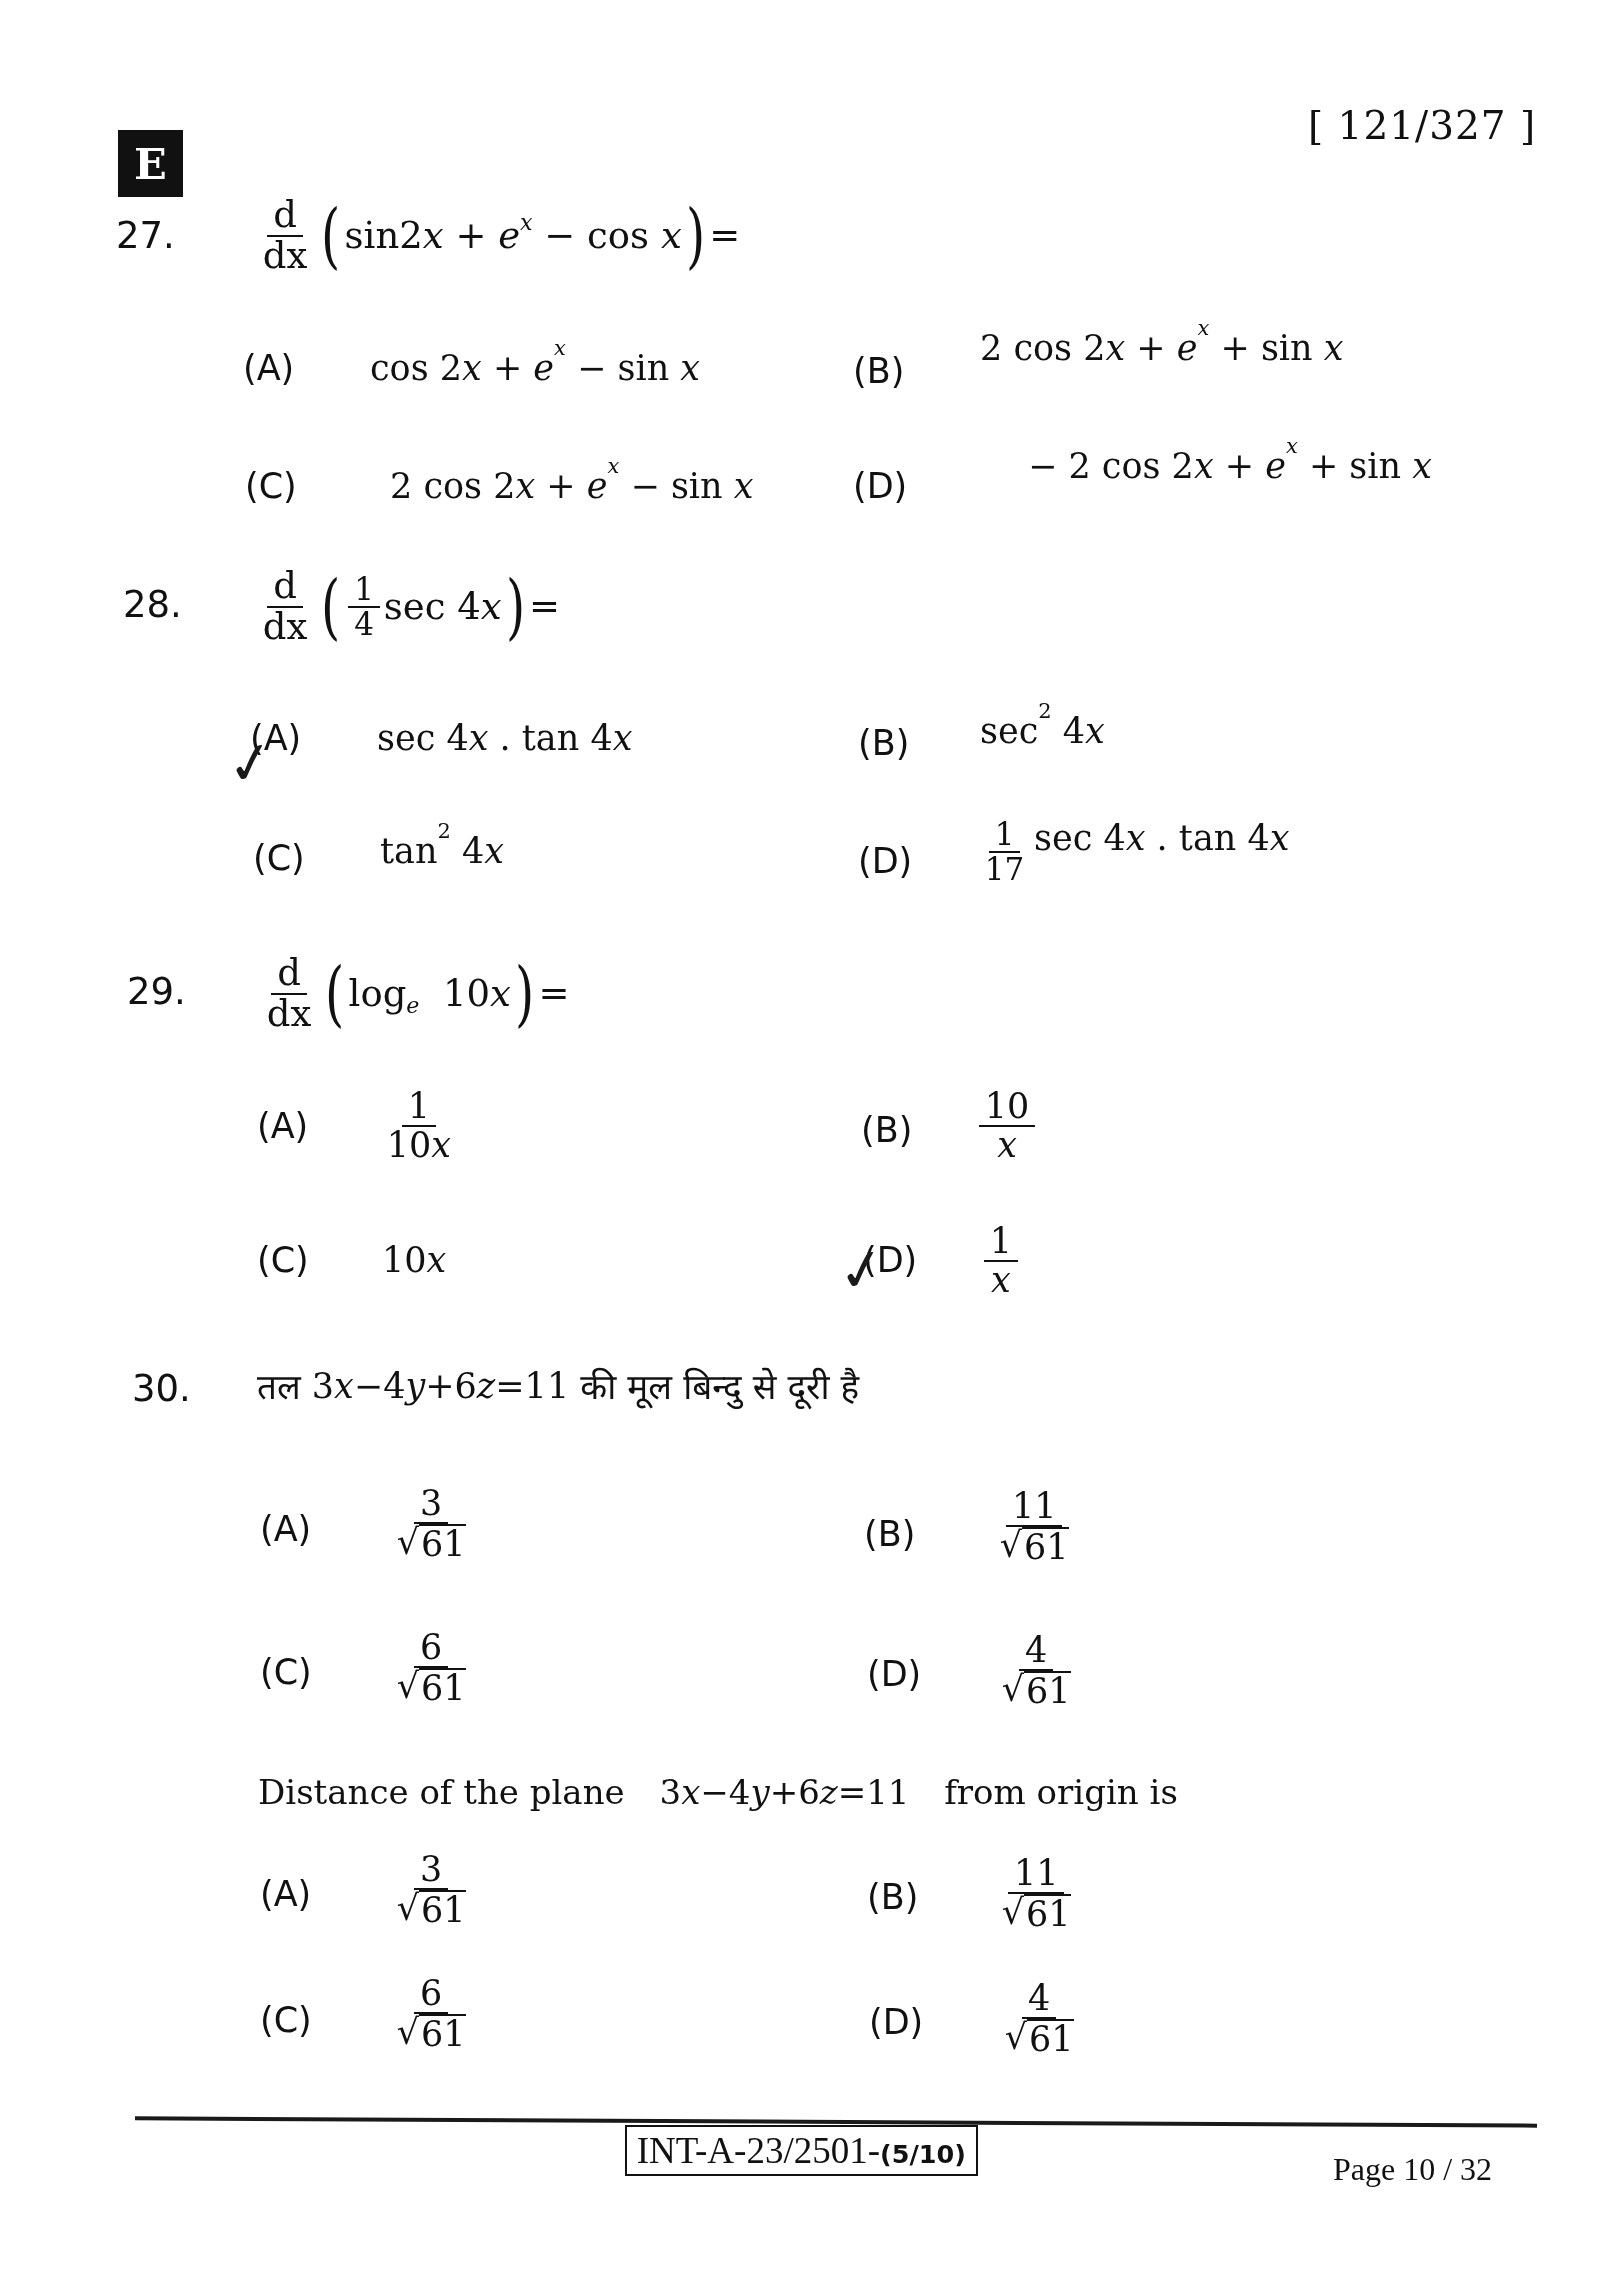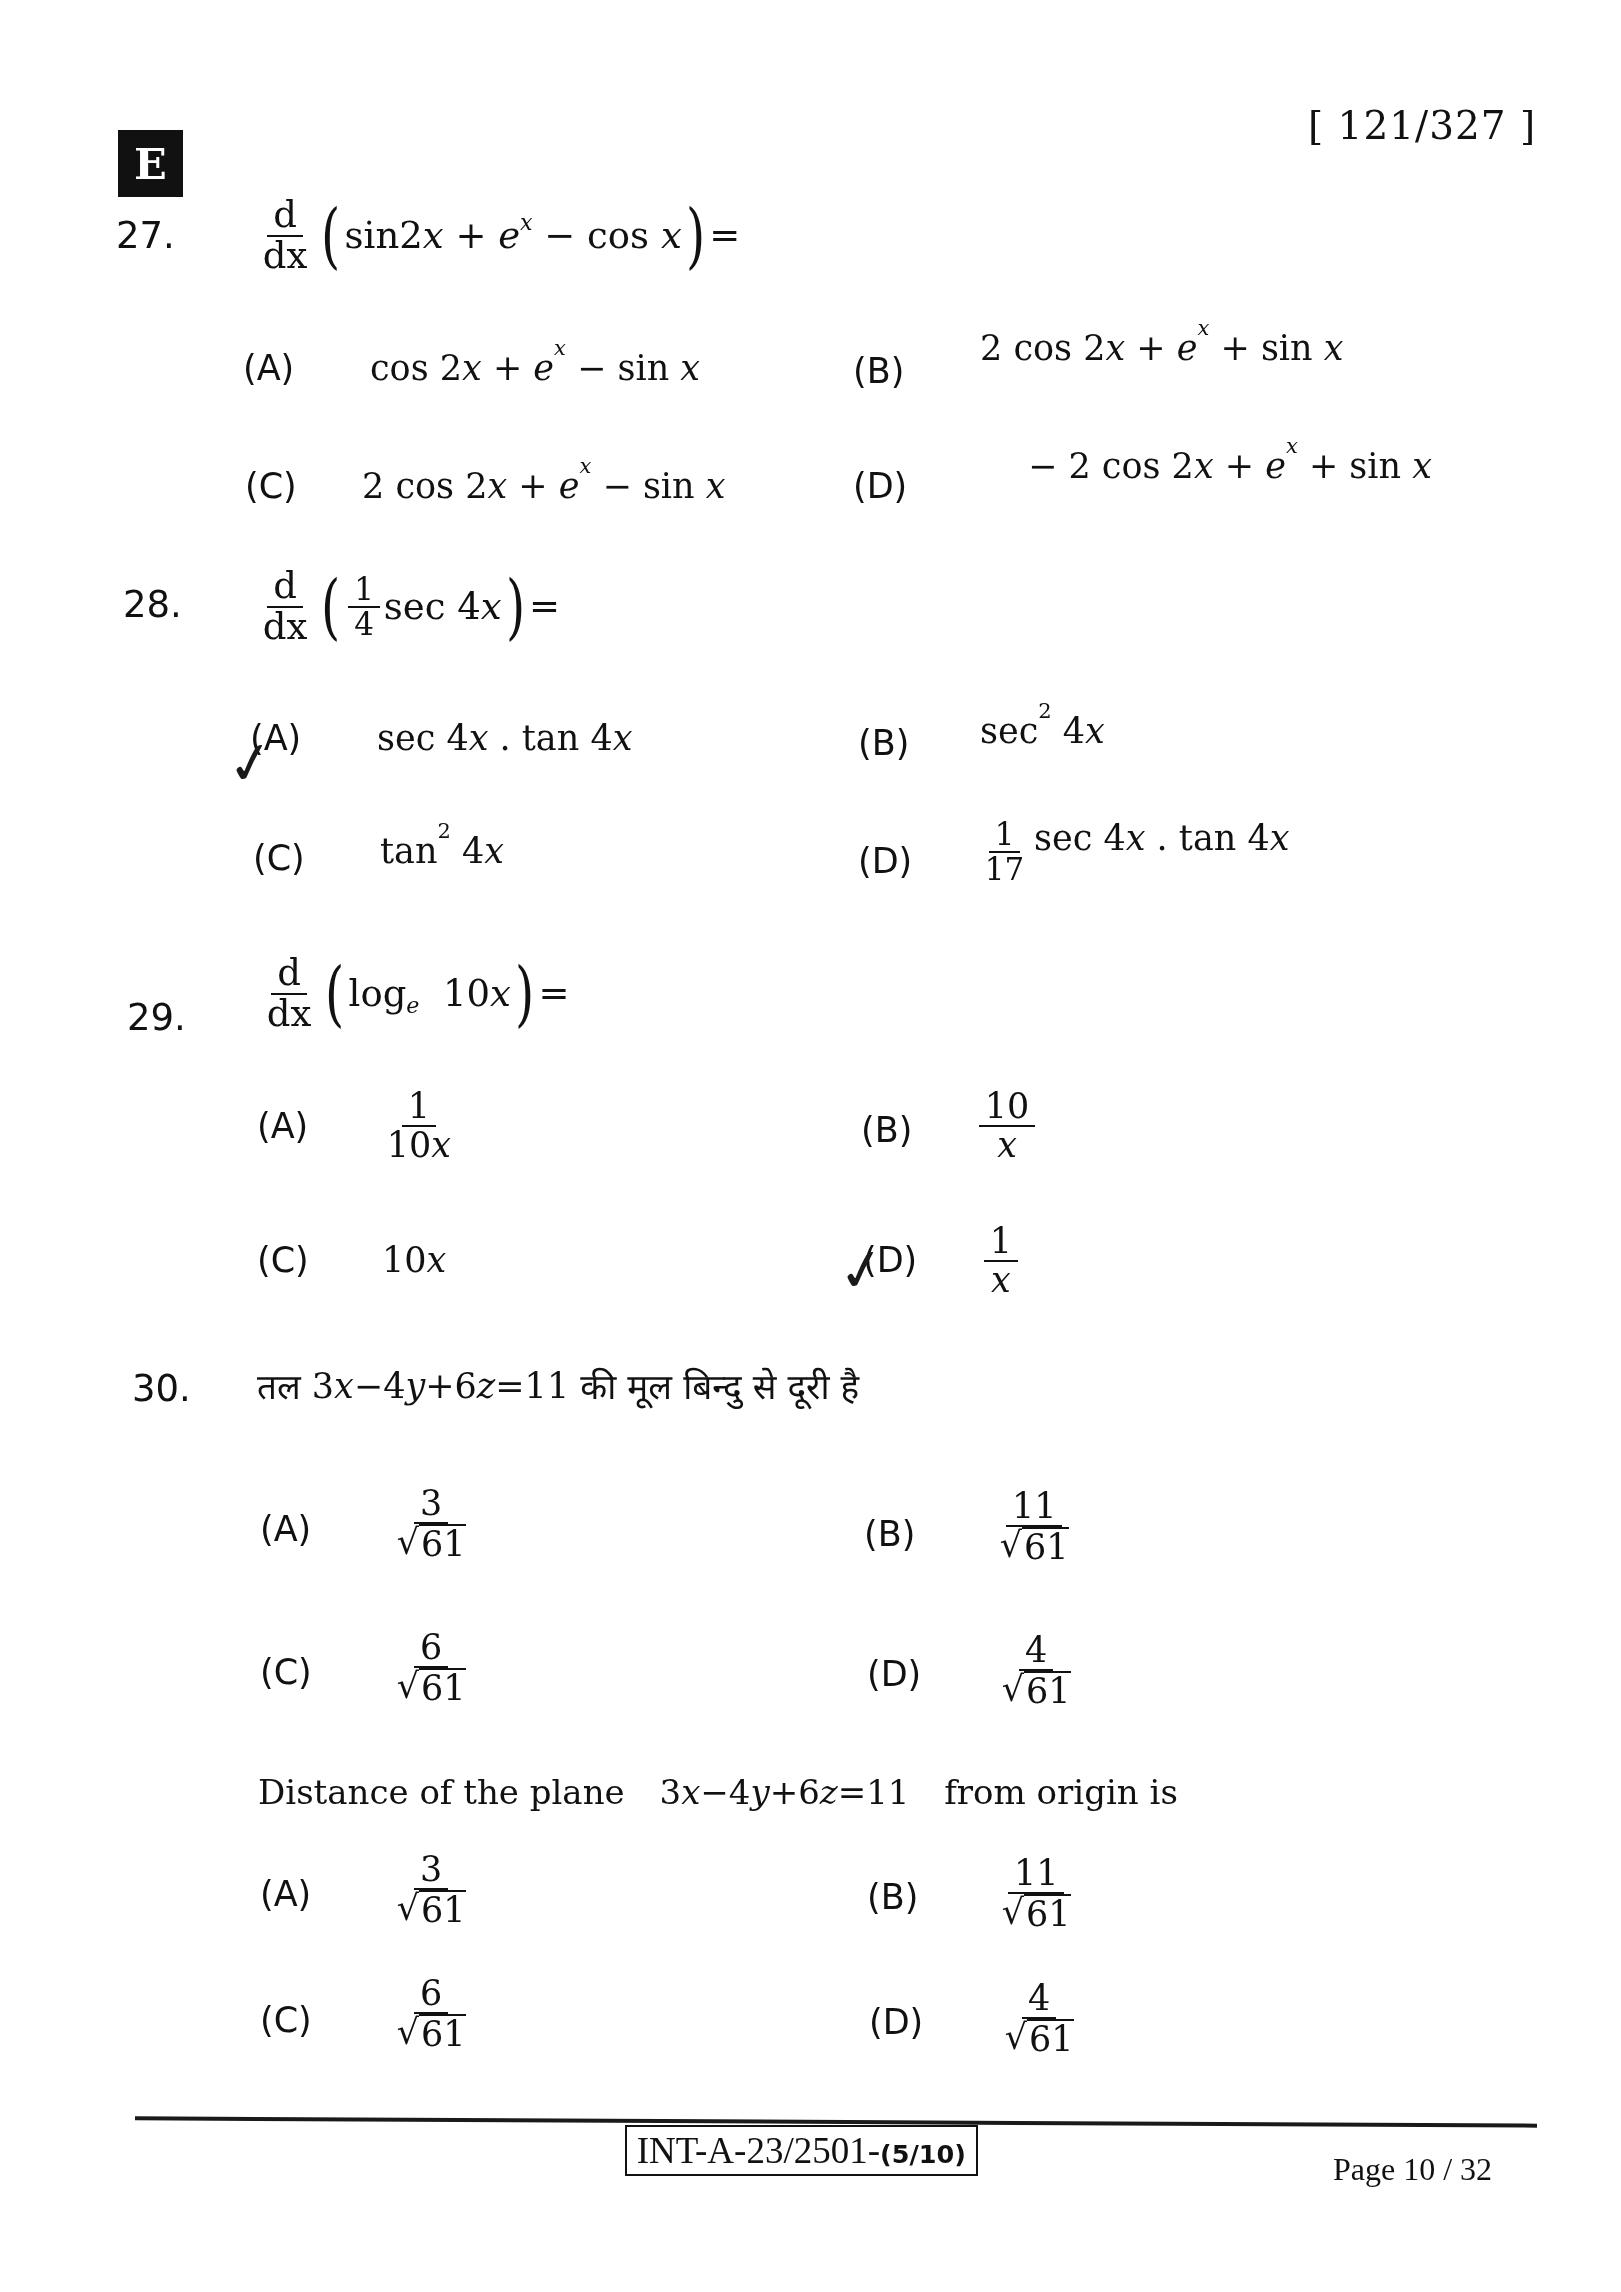--- a/index.html
+++ b/index.html
@@ -62,21 +62,21 @@
   <span class="paren">)</span>
   <span>=</span>
 </div>
 
 <div class="abs opt-label" style="left:243px; top:348px;">(A)</div>
 <div class="abs opt-val" style="left:370px; top:348px;">cos 2<i class="v">x</i>&nbsp;+&nbsp;<i class="v">e</i><sup><i class="v">x</i></sup>&nbsp;− sin&nbsp;<i class="v">x</i></div>
 <div class="abs opt-label" style="left:853px; top:351px;">(B)</div>
 <div class="abs opt-val" style="left:980px; top:328px;">2 cos 2<i class="v">x</i>&nbsp;+&nbsp;<i class="v">e</i><sup><i class="v">x</i></sup>&nbsp;+ sin&nbsp;<i class="v">x</i></div>
 
 <div class="abs opt-label" style="left:245px; top:466px;">(C)</div>
-<div class="abs opt-val" style="left:362px; top:466px;">2 cos 2<i class="v">x</i>&nbsp;+&nbsp;<i class="v">e</i><sup><i class="v">x</i></sup>&nbsp;− sin&nbsp;<i class="v">x</i></div>
+<div class="abs opt-val" style="left:390px; top:466px;">2 cos 2<i class="v">x</i>&nbsp;+&nbsp;<i class="v">e</i><sup><i class="v">x</i></sup>&nbsp;− sin&nbsp;<i class="v">x</i></div>
 <div class="abs opt-label" style="left:853px; top:466px;">(D)</div>
 <div class="abs opt-val" style="left:1028px; top:446px;">− 2 cos 2<i class="v">x</i>&nbsp;+&nbsp;<i class="v">e</i><sup><i class="v">x</i></sup>&nbsp;+ sin&nbsp;<i class="v">x</i></div>
 
 <div class="abs qnum" style="left:123px; top:583px;">28.</div>
 <div class="abs expr" style="left:253px; top:567px;">
   <span class="frac">
     <span class="num">d</span>
     <span class="den">dx</span>
   </span>
   <span class="paren">(</span>
@@ -99,21 +99,21 @@
 <div class="abs opt-val" style="left:380px; top:831px;">tan<sup>2</sup>&nbsp;4<i class="v">x</i></div>
 <div class="abs opt-label" style="left:858px; top:841px;">(D)</div>
 <div class="abs opt-val" style="left:975px; top:818px;">
   <span class="frac" style="font-size:31px;">
     <span class="num">1</span>
     <span class="den">17</span>
   </span>
   <span>sec 4<i class="v">x</i>&nbsp;.&nbsp;tan 4<i class="v">x</i></span>
 </div>
 
-<div class="abs qnum" style="left:127px; top:970px;margin-top:26px;">29.</div>
+<div class="abs qnum" style="left:127px; top:970px;">29.</div>
 <div class="abs expr" style="left:257px; top:954px;">
   <span class="frac">
     <span class="num">d</span>
     <span class="den">dx</span>
   </span>
   <span class="paren">(</span>
   <span>log<sub><i class="v">e</i></sub>&nbsp; 10<i class="v">x</i></span>
   <span class="paren">)</span>
   <span>=</span>
 </div>

